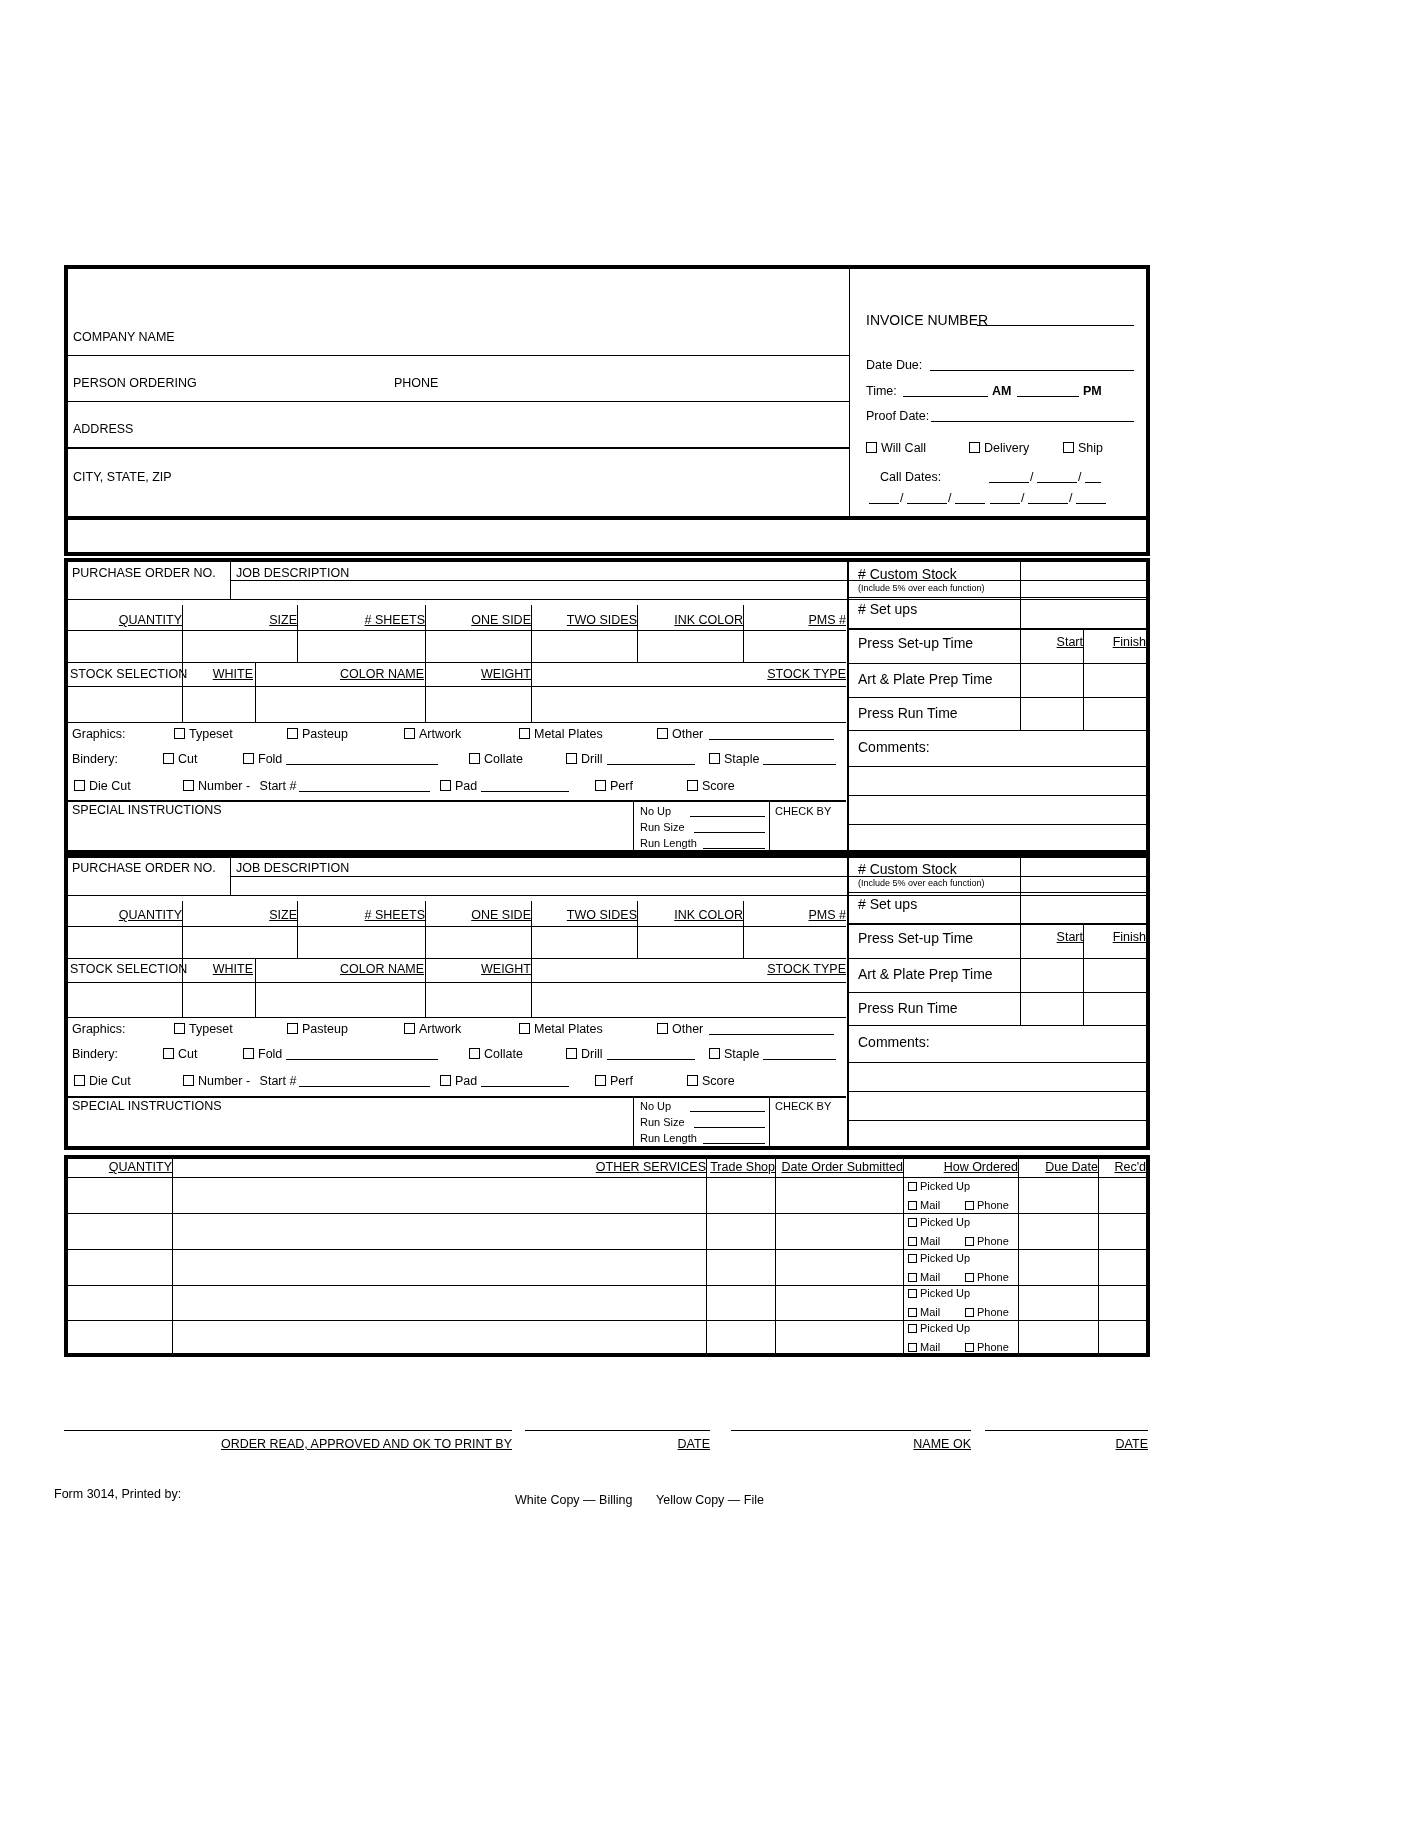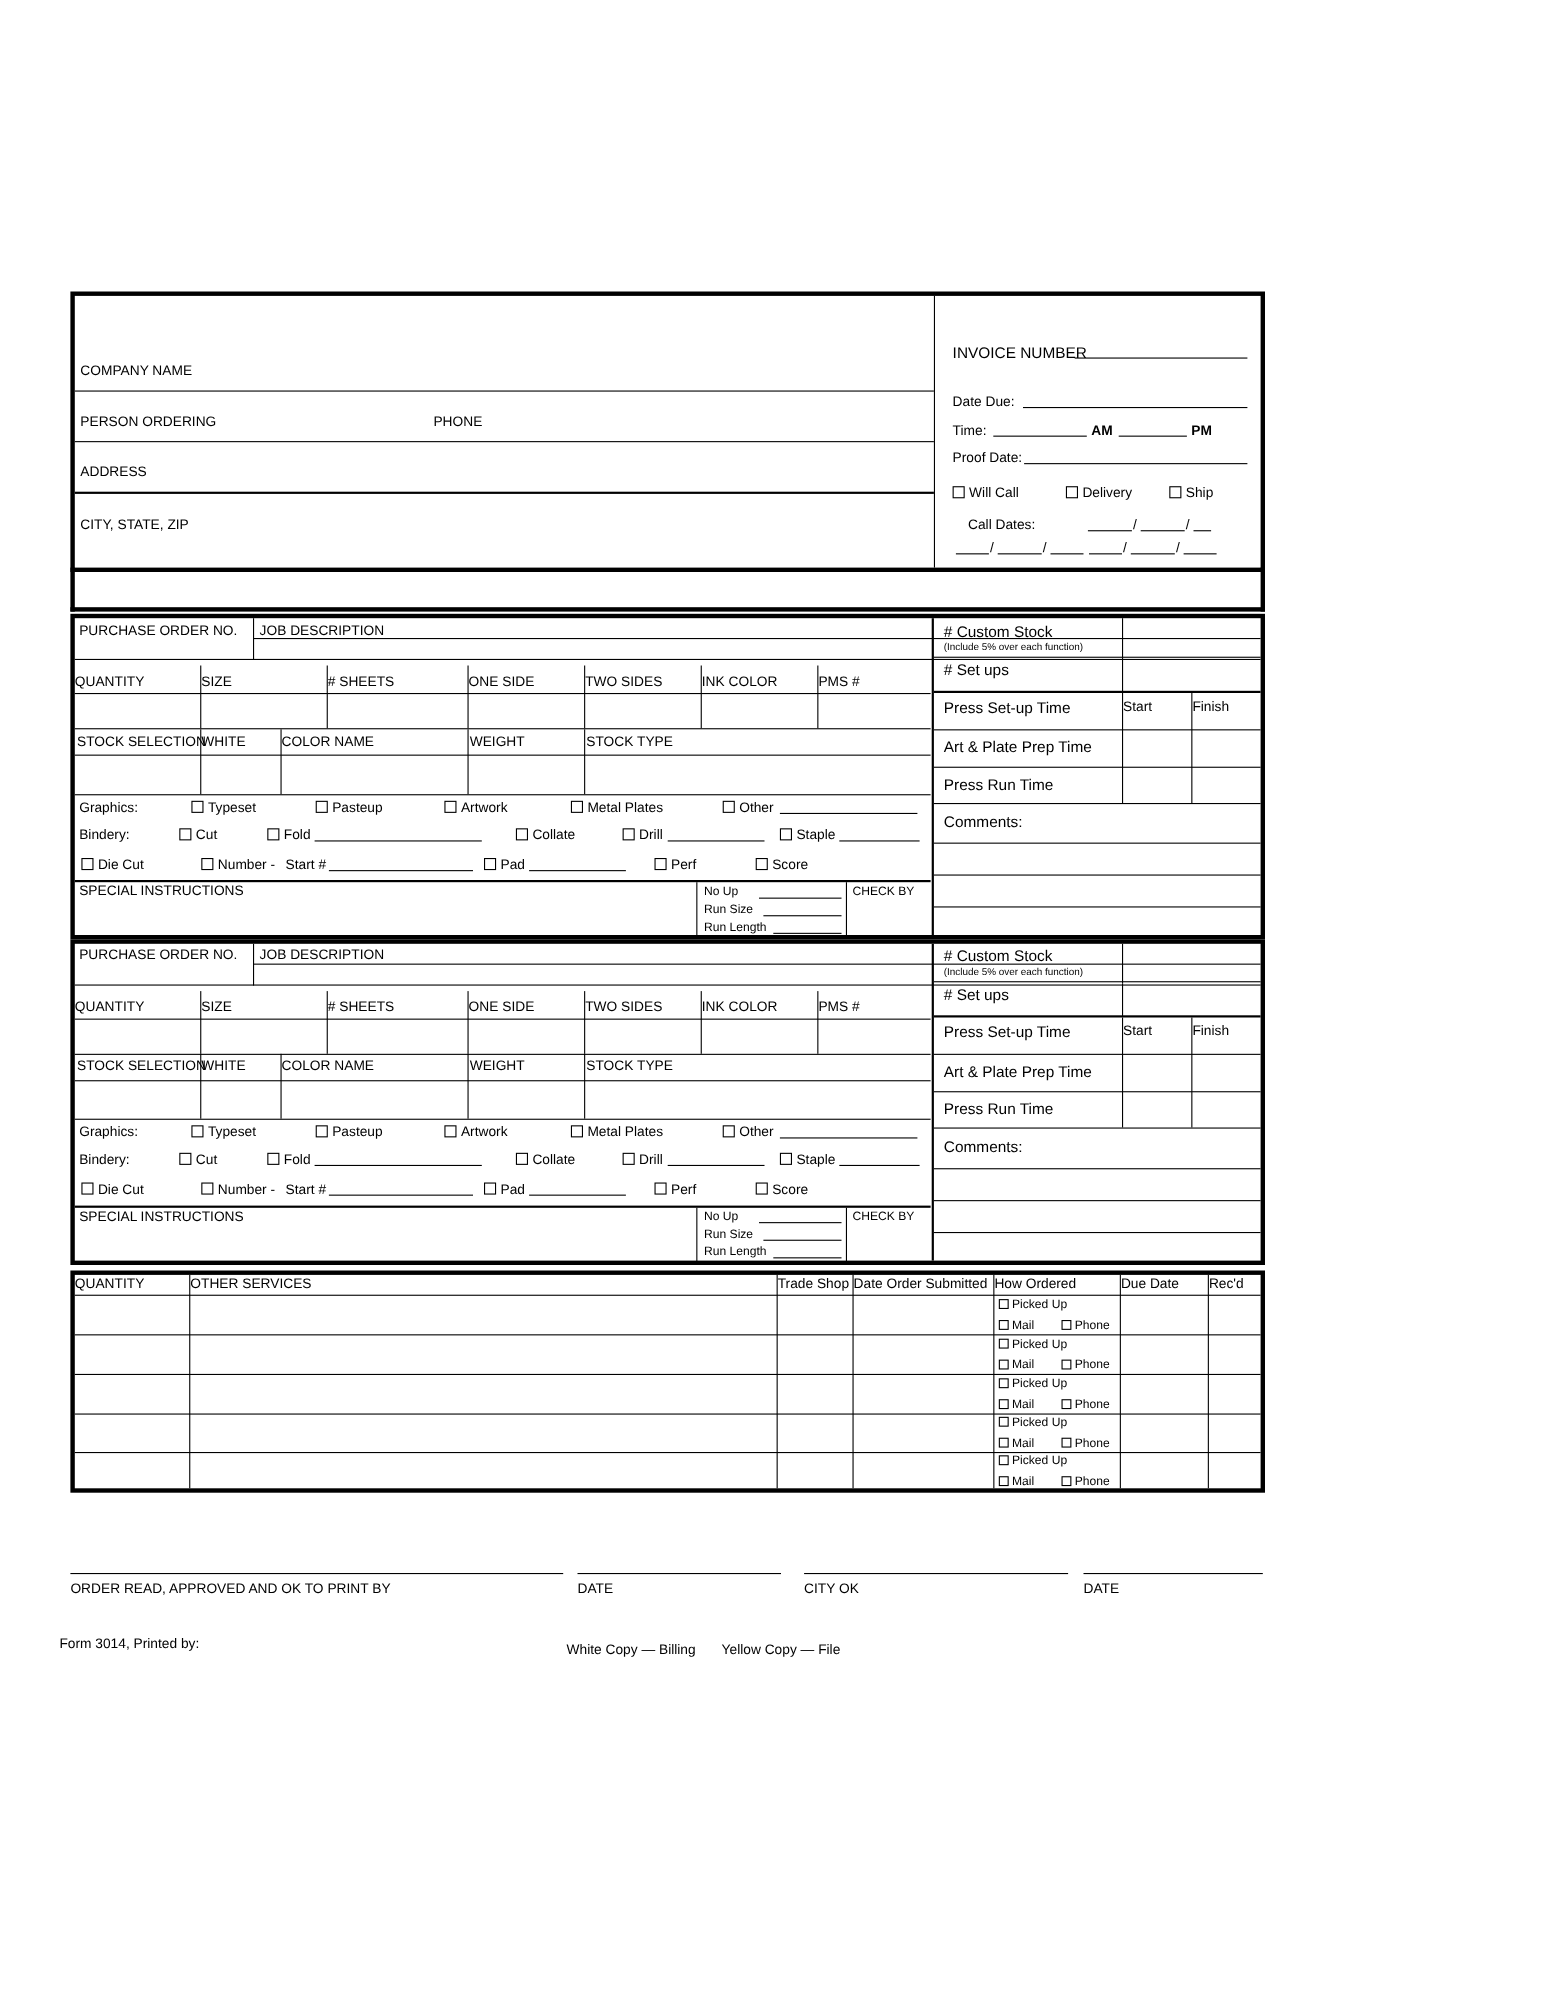--- a/index.html
+++ b/index.html
@@ -25,21 +25,21 @@
   .bx { position:absolute; border:1px solid #000; }
   .vl { position:absolute; width:1px; background:#000; }
   .hl { position:absolute; height:1px; background:#000; }
   .thick-h { position:absolute; height:4px; background:#000; }
   .thick-v { position:absolute; width:4px; background:#000; }
 
   .lbl { position:absolute; font-size:12.5px; white-space:nowrap; }
   .lbl-sm { position:absolute; font-size:11px; white-space:nowrap; }
   .lbl-xs { position:absolute; font-size:9px; white-space:nowrap; }
   .lbl-md { position:absolute; font-size:14px; white-space:nowrap; }
-  .ctr { text-align:left; }
+  .ctr { text-align:right;text-decoration:underline; }
 
   
   .cbx {
     display:inline-block; width:11px; height:11px;
     border:1.5px solid #000; background:#fff;
     vertical-align:-1px; margin-right:4px;
   }
   .cbx-sm { width:9px; height:9px; border-width:1.3px; margin-right:3px; vertical-align:-1px;}
   .rule { display:inline-block; border-bottom:1px solid #000; vertical-align:-2px; }
 
@@ -460,21 +460,21 @@
   <div class="chk-item" style="left:965px; top:1341px; font-size:11px;">
     <span class="cbx cbx-sm"></span><span>Phone</span></div>
 
   <div class="footline" style="left:64px; top:1430px; width:448px;"></div>
   <div class="footline" style="left:525px; top:1430px; width:185px;"></div>
   <div class="footline" style="left:731px; top:1430px; width:240px;"></div>
   <div class="footline" style="left:985px; top:1430px; width:163px;"></div>
 
   <div class="lbl ctr" style="left:64px; top:1437px; width:448px;">ORDER READ, APPROVED AND OK TO PRINT BY</div>
   <div class="lbl ctr" style="left:525px; top:1437px; width:185px;">DATE</div>
-  <div class="lbl ctr" style="left:731px; top:1437px; width:240px;">CITY OK</div>
+  <div class="lbl ctr" style="left:731px; top:1437px; width:240px;">NAME OK</div>
   <div class="lbl ctr" style="left:985px; top:1437px; width:163px;">DATE</div>
 
   <div class="lbl" style="left:54px; top:1487px;">Form 3014, Printed by:</div>
   <div class="lbl" style="left:515px; top:1493px;">White Copy — Billing</div>
   <div class="lbl" style="left:656px; top:1493px;">Yellow Copy — File</div>
 
 
 </div>
 
 </body></html>

